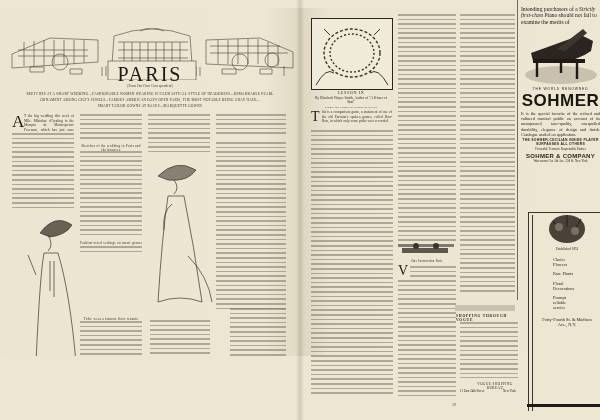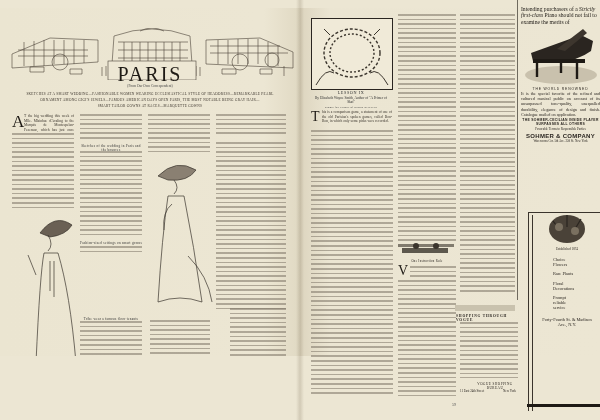--- a/index.html
+++ b/index.html
@@ -173,20 +173,21 @@
     <span>Intending purchasers of a </span><i>Strictly first-class</i><span> Piano should not fail to examine the merits of</span>
   </div>
   <svg style="display:block;width:79px;height:60px;margin-top:2px" viewBox="0 0 79 60">
     <ellipse cx="40" cy="48" rx="36" ry="9" fill="#c9c1ad"></ellipse>
     <path d="M10 26 L60 8 L72 14 L70 24 Q56 34 40 34 L12 34 Z" fill="#2a2520"></path>
     <path d="M36 22 L62 2 L66 6 L44 24 Z" fill="#3d362e"></path>
     <rect x="12" y="32" width="52" height="4" fill="#1e1a15"></rect>
     <path d="M16 36 v14 M56 36 v16 M40 36 v10" stroke="#1e1a15" stroke-width="2.4"></path>
   </svg>
   <div class="sohmer-small">THE WORLD RENOWNED</div>
+  <div class="sohmer-name">SOHMER</div>
   <div class="sohmer-body">It is the special favorite of the refined and cultured musical public on account of its unsurpassed tone-quality, unequalled durability, elegance of design and finish. Catalogue mailed on application.</div>
   <div class="sohmer-caps" style="margin-top:1px">THE SOHMER-CECILIAN INSIDE PLAYER SURPASSES ALL OTHERS</div>
   <div style="font-size:3.2px;text-align:center;margin-top:1px">Favorable Terms to Responsible Parties</div>
   <div class="sohmer-co" style="margin-top:2px">SOHMER &amp; COMPANY</div>
   <div style="font-size:3.1px;text-align:center">Warerooms Cor. 5th Ave. 22d St. New York</div>
 </div>
 
 <div class="ad-dards">
   <div class="dards-inner">
     <svg style="display:block;margin:0 auto;width:44px;height:32px" viewBox="0 0 44 32">

